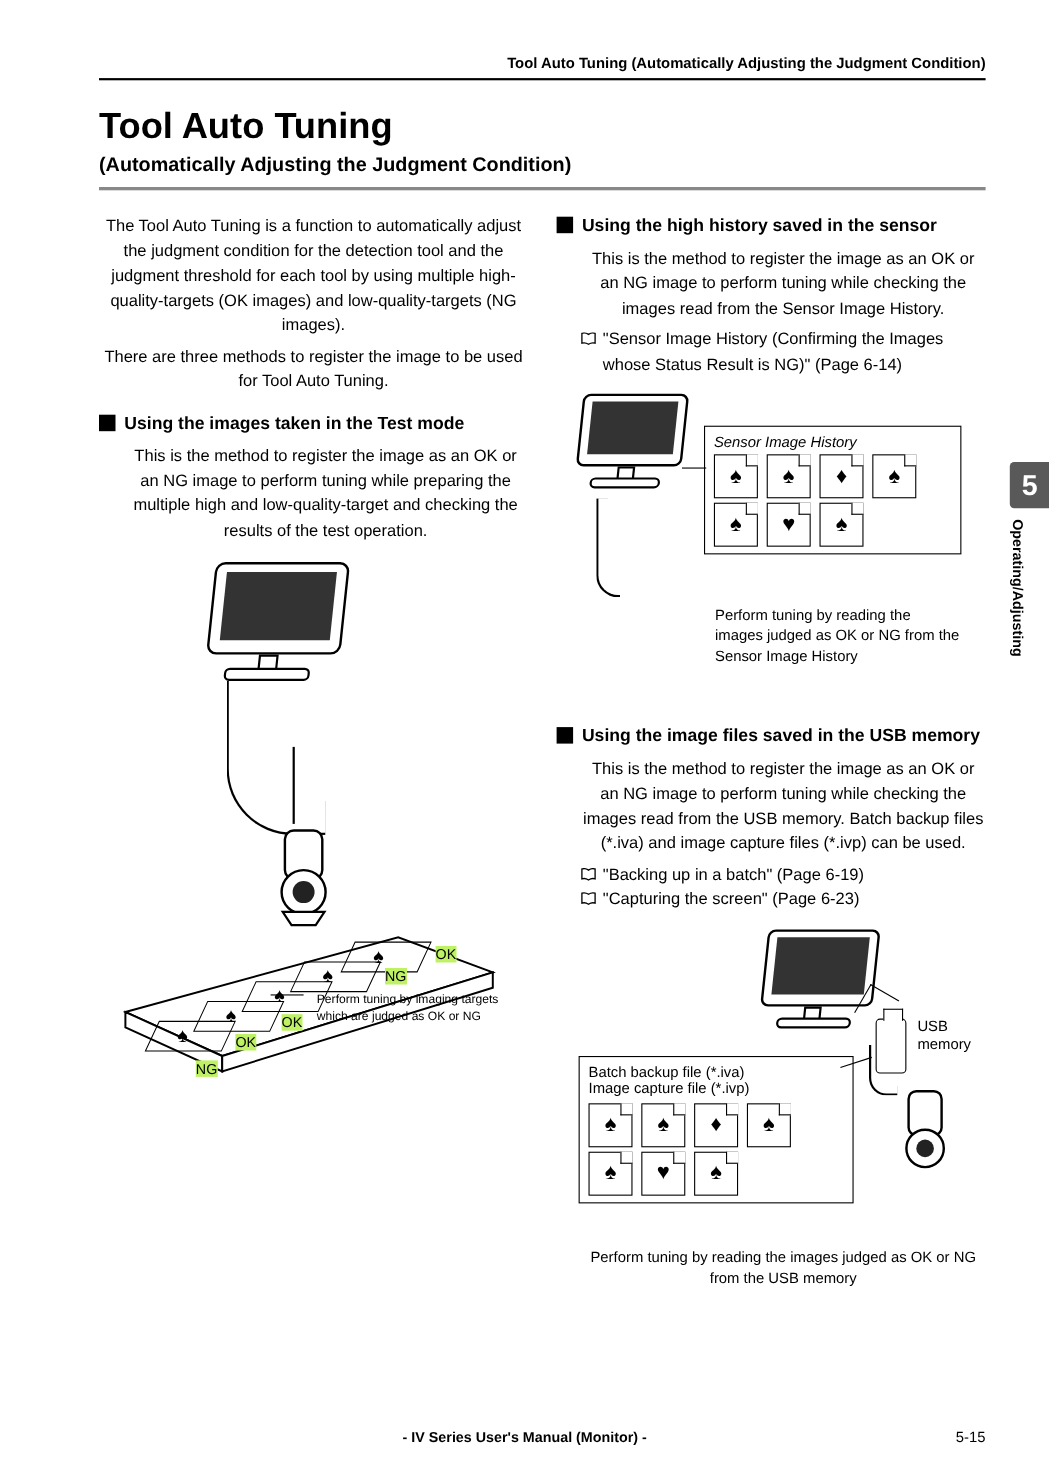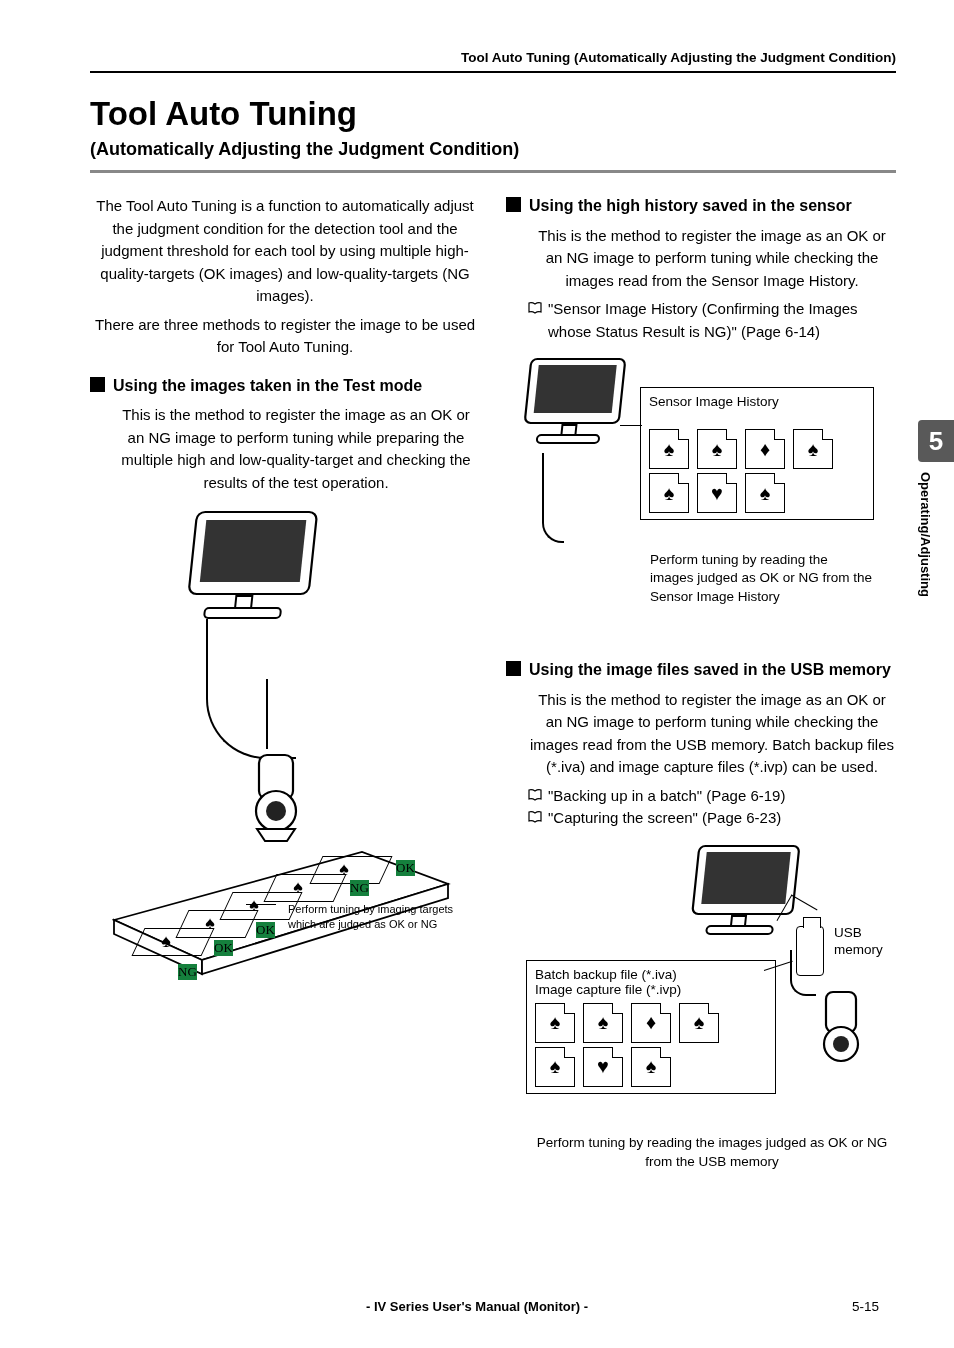--- a/index.html
+++ b/index.html
@@ -21,57 +21,57 @@
   .book-icon { width: 14px; height: 12px; flex: 0 0 14px; margin-top: 4px; }
   .fig { margin-top: 10px; }
   .fig-caption { font-size: 13.5px; line-height: 1.4; margin-top: 4px; padding-left: 22px; }
 
   .side-tab { position: absolute; right: 0; top: 420px; width: 36px; }
   .tab-block { width: 36px; height: 42px; background: #595959; color: #fff; display:flex; align-items:center; justify-content:center; font-size: 26px; font-weight: bold; border-top-left-radius: 4px; border-bottom-left-radius: 4px; }
   .tab-text { writing-mode: vertical-rl; font-size: 13px; font-weight: bold; margin-top: 10px; padding-right: 8px; }
 
   .footer { position: absolute; bottom: 34px; left: 0; right: 0; display: flex; justify-content: center; align-items:center; font-size: 13px; }
   .footer-center { font-weight: bold; }
-  .footer-right { position: absolute; right: 75px; font-size: 13.5px; }
+  .footer-right { position: absolute; right: 58px; font-size: 13.5px; }
 
   
   .fig1 { position: relative; width: 360px; height: 500px; margin-left: 16px; }
   .monitor1 { position:absolute; left: 70px; top: 0; }
   .camera1  { position:absolute; left: 135px; top: 245px; }
   .cable1-1 { position:absolute; left: 100px; top: 115px; width: 90px; height: 140px; border: 2.2px solid #000; border-top: none; border-right: none; border-radius: 0 0 0 60px; }
   .cable1-2 { position:absolute; left: 160px; top: 175px; width: 10px; height: 70px; border-left: 2.2px solid #000; }
   .conv-top { position:absolute; left: 6px; top: 346px; width: 340px; height: 130px; }
   .callout1 { position:absolute; left: 182px; top: 398px; font-size: 11px; line-height: 1.35; width: 180px; }
   .callout1-line { position:absolute; left:140px; top:400px; width:30px; height:0; border-top:1.5px solid #000; }
 
   
   .fig2 { position: relative; width: 370px; height: 290px; margin-left: 6px; }
   .monitor2 { position:absolute; left: 4px; top: 0; }
   .cable2 { position:absolute; left:30px; top:100px; width:22px; height:90px; border-left:2.2px solid #000; border-bottom:2.2px solid #000; border-radius:0 0 0 20px;}
   .history-box { position:absolute; left:128px; top:34px; width:234px; border:1.5px solid #000; padding:6px 8px; font-size:13.5px; }
-  .history-box .label { margin-bottom:20px; }
+  .history-box .label { margin-bottom:4px;font-style:italic; }
   .icon-row { display:flex; gap:8px; margin-top:4px; }
   .doc-icon { width:40px; height:40px; border:1.5px solid #000; position:relative; display:flex; align-items:center; justify-content:center; font-size:20px; }
   .doc-icon::before { content:""; position:absolute; right:-1px; top:-1px; width:10px; height:10px; background:#fff; border-left:1.5px solid #000; border-bottom:1.5px solid #000; }
   .hist-line { position:absolute; left:108px; top:72px; width:22px; height:0; border-top:1.5px solid #000;}
   .callout2 { position:absolute; left:138px; top:198px; width:225px; font-size:13.5px; line-height:1.35; }
 
   
   .fig3 { position: relative; width: 380px; height: 290px; margin-left: 6px; }
   .monitor3 { position:absolute; left:170px; top:0; }
   .usb { position:absolute; left:284px; top:86px; width:28px; height:50px; border:1.8px solid #000; border-radius:4px; }
   .usb::before { content:""; position:absolute; left:6px; top:-10px; width:16px; height:10px; border:1.8px solid #000; border-bottom:none; background:#fff; }
   .usb-label { position:absolute; left:322px; top:84px; font-size:13.5px; line-height:1.3; }
   .usb-line { position:absolute; left:270px; top:60px; width:30px; height:30px; border-top:1.5px solid #000; border-left:1.5px solid #000; transform:rotate(30deg); }
   .cam3 { position:absolute; left:298px; top:148px; }
   .cable3 { position:absolute; left:278px; top:110px; width:26px; height:46px; border-left:2.2px solid #000; border-bottom:2.2px solid #000; border-radius:0 0 0 16px; }
   .usb-box { position:absolute; left:14px; top:120px; width:250px; border:1.5px solid #000; padding:6px 8px; font-size:13.5px; }
   .usb-box-line { position:absolute; left:252px; top:130px; width:30px; height:0; border-top:1.5px solid #000; transform:rotate(-18deg); transform-origin:left center;}
 
-  .badge { position:absolute; font-size:13px; background:#15803d;font-family:Liberation Serif, serif; }
+  .badge { position:absolute; font-size:13px; background:#bef264; }
   .parallelogram { position:absolute; width:70px; height:28px; border:1.5px solid #000; transform:skewX(-25deg); }
   .suit-spade { position:absolute; font-size:18px; transform:skewX(25deg); }
 </style>
 </head>
 <body>
 
 <div class="page">
 
   <div class="running-header">Tool Auto Tuning (Automatically Adjusting the Judgment Condition)</div>
   <hr class="hr-top">

